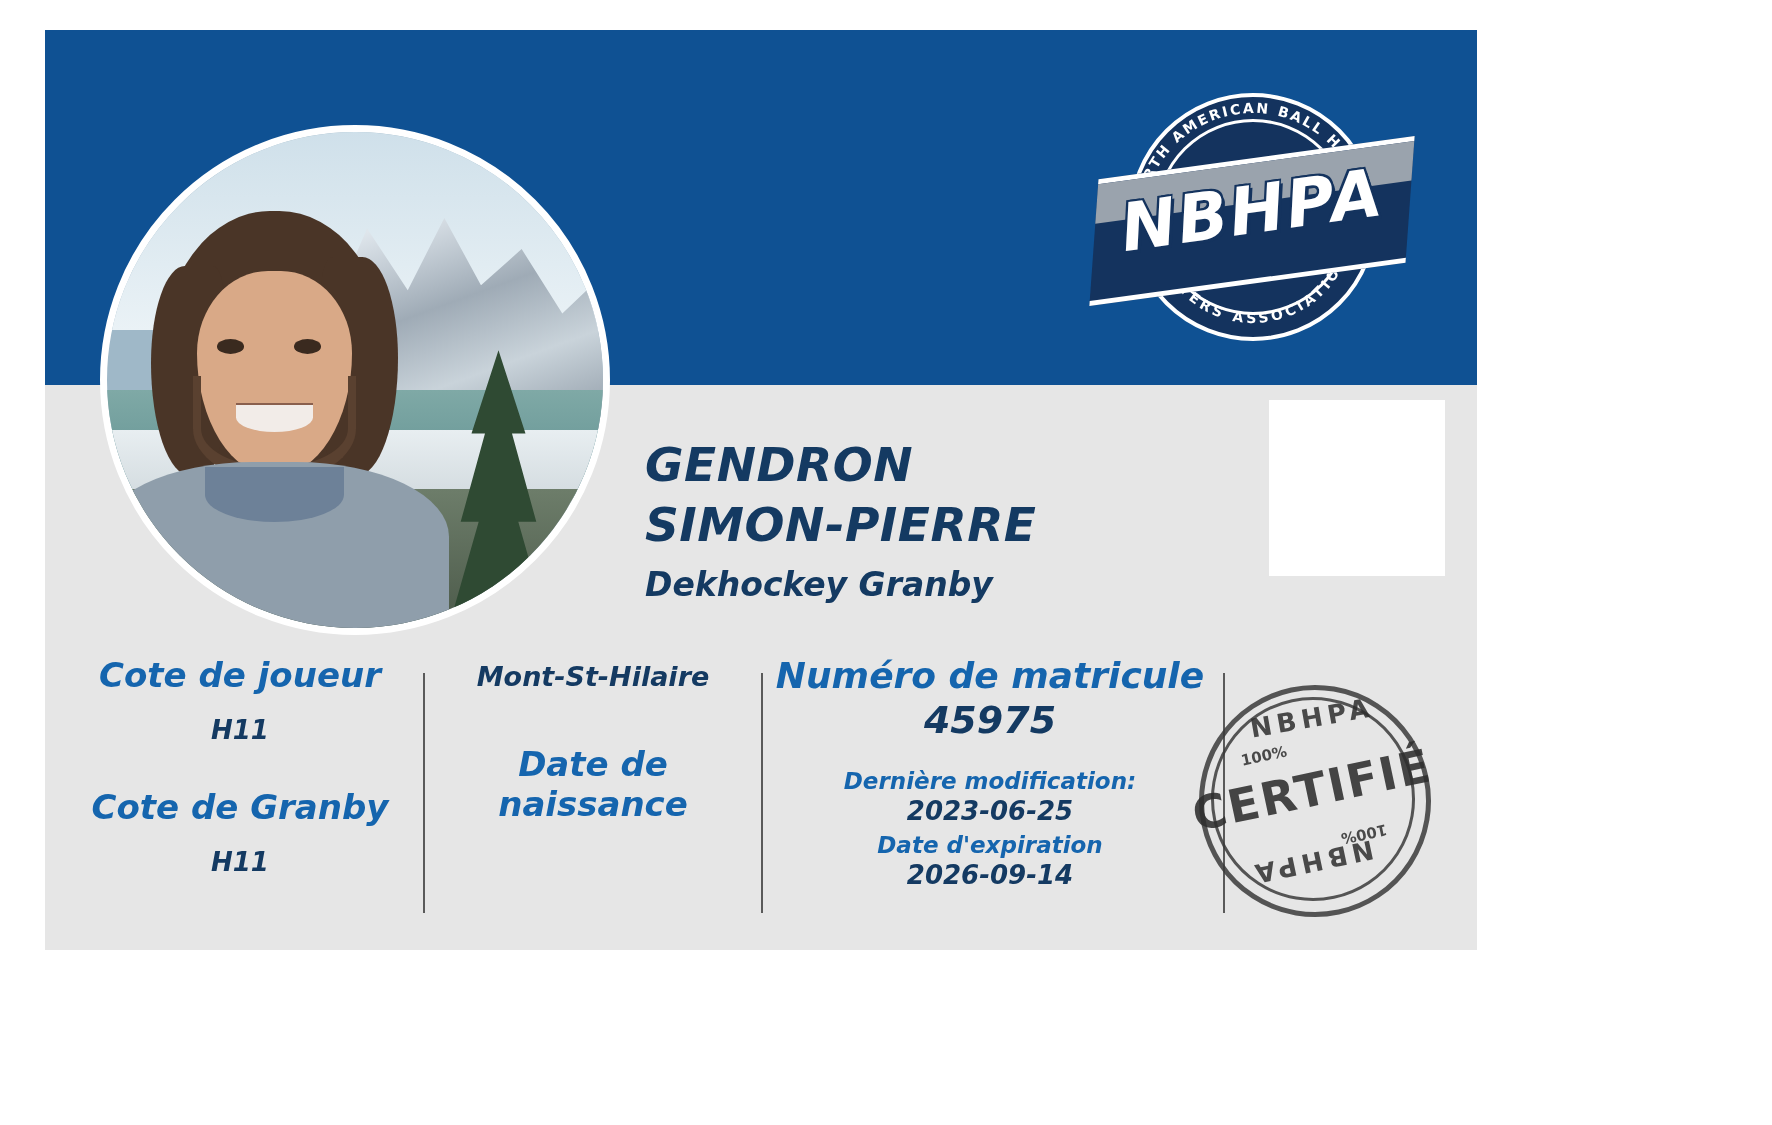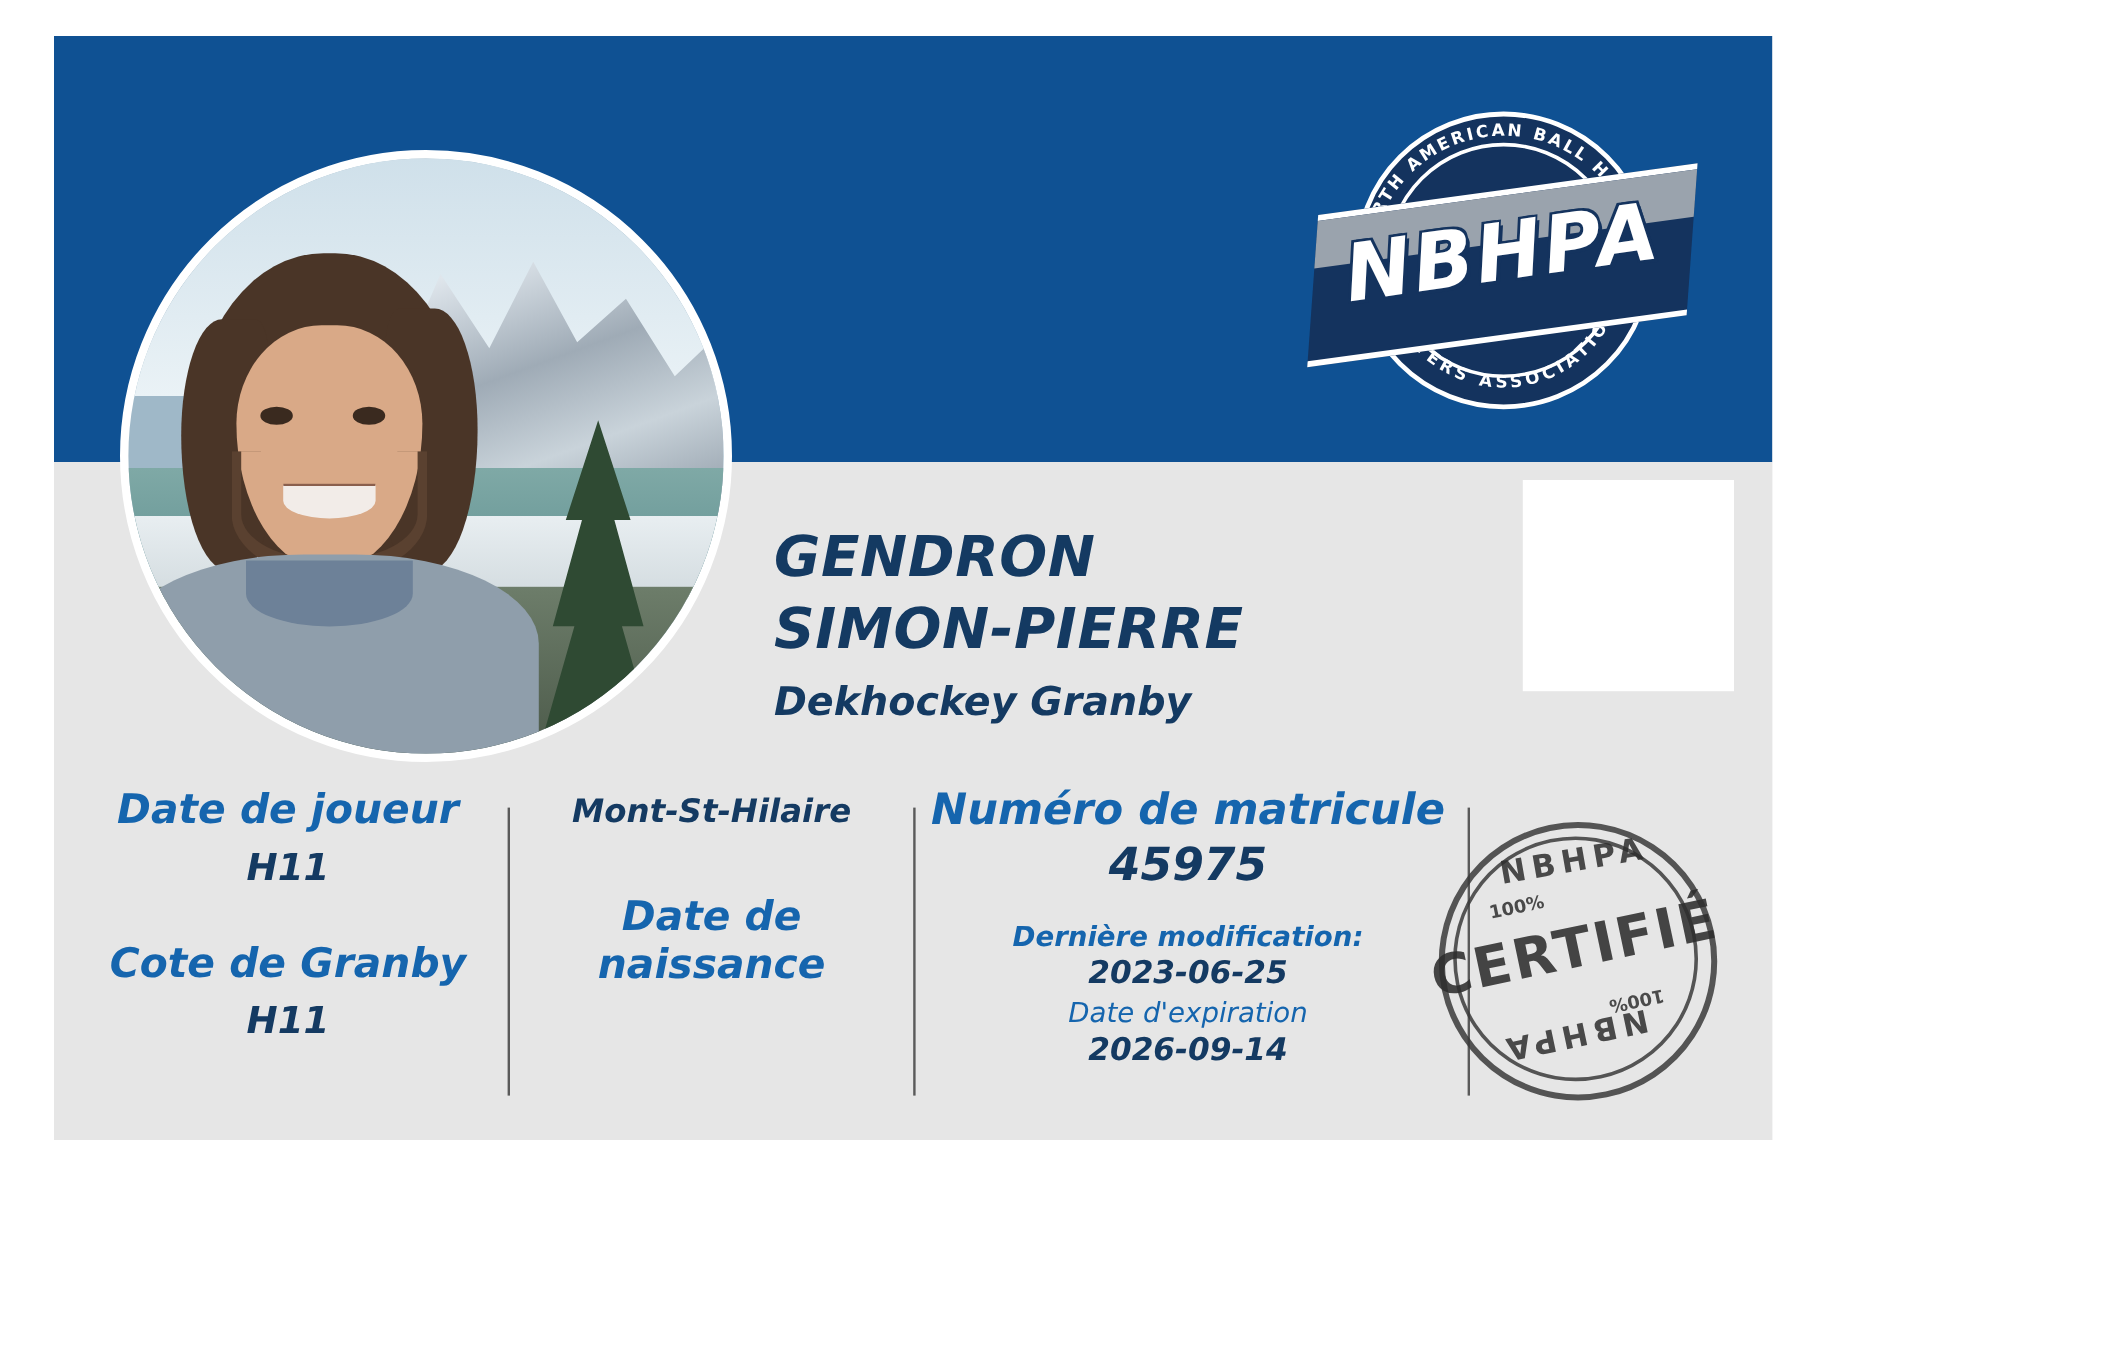--- a/index.html
+++ b/index.html
@@ -337,34 +337,34 @@
   }
   .val {
     font-family: "DejaVu Sans", sans-serif;
     font-weight: bold;
     font-style: italic;
     color: #143a62;
   }
 
   .col-rating { left: 20px; width: 350px; }
   .col-rating .lbl { font-size: 34px; }
-  .col-rating .val { font-size: 31px; margin-top: 10px; }
+  .col-rating .val { font-size: 26px; margin-top: 20px; }
   .col-rating .gap { height: 42px; }
 
   .col-res { left: 388px; width: 320px; }
   .col-res .lbl { font-size: 34px; }
   .col-res .val { font-size: 27px; margin-top: 6px; }
   .col-res .gap { height: 52px; }
 
   .col-mat { left: 730px; width: 430px; }
   .col-mat .lbl-big { font-family: "DejaVu Sans", sans-serif; font-weight: bold; font-style: italic; font-size: 36px; color: #1565ae; }
   .col-mat .num { font-family: "DejaVu Sans", sans-serif; font-weight: bold; font-style: italic; font-size: 38px; color: #143a62; margin-top: 2px; }
   .col-mat .small-lbl { font-family: "DejaVu Sans", sans-serif; font-weight: bold; font-style: italic; font-size: 23px; color: #1565ae; margin-top: 26px; }
   .col-mat .small-val { font-family: "DejaVu Sans", sans-serif; font-weight: bold; font-style: italic; font-size: 26px; color: #143a62; margin-top: 2px; }
-  .col-mat .small-lbl2 { font-family: "DejaVu Sans", sans-serif; font-weight: normal; font-style: italic; font-size: 23px; color: #1565ae; margin-top: 6px; }
+  .col-mat .small-lbl2 { font-family: "DejaVu Sans", sans-serif; font-weight: bold; font-style: italic; font-size: 23px; color: #1565ae; margin-top: 6px; }
 
   
   .stamp {
     position: absolute;
     right: 40px;
     top: 655px;
     width: 250px;
     height: 225px;
   }
   .stamp-circle {
@@ -472,21 +472,21 @@
   <div class="qr">
     <div class="qr-grid" id="qrGrid"><i></i><i></i><i></i><i></i><i></i><i></i><i></i><i style="background: rgb(255, 255, 255);"></i><i style="background: rgb(255, 255, 255);"></i><i style="background: rgb(255, 255, 255);"></i><i style="background: rgb(255, 255, 255);"></i><i></i><i style="background: rgb(255, 255, 255);"></i><i></i><i style="background: rgb(255, 255, 255);"></i><i style="background: rgb(255, 255, 255);"></i><i style="background: rgb(255, 255, 255);"></i><i style="background: rgb(255, 255, 255);"></i><i></i><i></i><i></i><i></i><i></i><i></i><i></i><i></i><i style="background: rgb(255, 255, 255);"></i><i style="background: rgb(255, 255, 255);"></i><i style="background: rgb(255, 255, 255);"></i><i style="background: rgb(255, 255, 255);"></i><i style="background: rgb(255, 255, 255);"></i><i></i><i style="background: rgb(255, 255, 255);"></i><i></i><i></i><i style="background: rgb(255, 255, 255);"></i><i></i><i></i><i style="background: rgb(255, 255, 255);"></i><i style="background: rgb(255, 255, 255);"></i><i style="background: rgb(255, 255, 255);"></i><i></i><i style="background: rgb(255, 255, 255);"></i><i></i><i style="background: rgb(255, 255, 255);"></i><i style="background: rgb(255, 255, 255);"></i><i style="background: rgb(255, 255, 255);"></i><i style="background: rgb(255, 255, 255);"></i><i style="background: rgb(255, 255, 255);"></i><i></i><i></i><i style="background: rgb(255, 255, 255);"></i><i></i><i></i><i></i><i style="background: rgb(255, 255, 255);"></i><i></i><i style="background: rgb(255, 255, 255);"></i><i style="background: rgb(255, 255, 255);"></i><i></i><i></i><i style="background: rgb(255, 255, 255);"></i><i style="background: rgb(255, 255, 255);"></i><i style="background: rgb(255, 255, 255);"></i><i></i><i style="background: rgb(255, 255, 255);"></i><i style="background: rgb(255, 255, 255);"></i><i style="background: rgb(255, 255, 255);"></i><i></i><i style="background: rgb(255, 255, 255);"></i><i></i><i></i><i></i><i style="background: rgb(255, 255, 255);"></i><i></i><i></i><i style="background: rgb(255, 255, 255);"></i><i></i><i></i><i></i><i style="background: rgb(255, 255, 255);"></i><i></i><i style="background: rgb(255, 255, 255);"></i><i></i><i></i><i style="background: rgb(255, 255, 255);"></i><i></i><i></i><i style="background: rgb(255, 255, 255);"></i><i style="background: rgb(255, 255, 255);"></i><i style="background: rgb(255, 255, 255);"></i><i style="background: rgb(255, 255, 255);"></i><i style="background: rgb(255, 255, 255);"></i><i></i><i style="background: rgb(255, 255, 255);"></i><i></i><i></i><i></i><i style="background: rgb(255, 255, 255);"></i><i></i><i></i><i style="background: rgb(255, 255, 255);"></i><i></i><i></i><i></i><i style="background: rgb(255, 255, 255);"></i><i></i><i style="background: rgb(255, 255, 255);"></i><i></i><i style="background: rgb(255, 255, 255);"></i><i style="background: rgb(255, 255, 255);"></i><i></i><i></i><i></i><i style="background: rgb(255, 255, 255);"></i><i style="background: rgb(255, 255, 255);"></i><i style="background: rgb(255, 255, 255);"></i><i style="background: rgb(255, 255, 255);"></i><i></i><i style="background: rgb(255, 255, 255);"></i><i></i><i></i><i></i><i style="background: rgb(255, 255, 255);"></i><i></i><i></i><i style="background: rgb(255, 255, 255);"></i><i style="background: rgb(255, 255, 255);"></i><i style="background: rgb(255, 255, 255);"></i><i style="background: rgb(255, 255, 255);"></i><i style="background: rgb(255, 255, 255);"></i><i></i><i style="background: rgb(255, 255, 255);"></i><i></i><i style="background: rgb(255, 255, 255);"></i><i style="background: rgb(255, 255, 255);"></i><i></i><i style="background: rgb(255, 255, 255);"></i><i></i><i></i><i style="background: rgb(255, 255, 255);"></i><i style="background: rgb(255, 255, 255);"></i><i style="background: rgb(255, 255, 255);"></i><i></i><i style="background: rgb(255, 255, 255);"></i><i style="background: rgb(255, 255, 255);"></i><i style="background: rgb(255, 255, 255);"></i><i style="background: rgb(255, 255, 255);"></i><i style="background: rgb(255, 255, 255);"></i><i></i><i></i><i></i><i></i><i></i><i></i><i></i><i></i><i style="background: rgb(255, 255, 255);"></i><i></i><i></i><i></i><i></i><i style="background: rgb(255, 255, 255);"></i><i></i><i style="background: rgb(255, 255, 255);"></i><i></i><i></i><i style="background: rgb(255, 255, 255);"></i><i></i><i></i><i></i><i></i><i></i><i></i><i></i><i style="background: rgb(255, 255, 255);"></i><i style="background: rgb(255, 255, 255);"></i><i style="background: rgb(255, 255, 255);"></i><i style="background: rgb(255, 255, 255);"></i><i style="background: rgb(255, 255, 255);"></i><i style="background: rgb(255, 255, 255);"></i><i style="background: rgb(255, 255, 255);"></i><i style="background: rgb(255, 255, 255);"></i><i></i><i style="background: rgb(255, 255, 255);"></i><i></i><i></i><i></i><i></i><i style="background: rgb(255, 255, 255);"></i><i style="background: rgb(255, 255, 255);"></i><i></i><i style="background: rgb(255, 255, 255);"></i><i style="background: rgb(255, 255, 255);"></i><i style="background: rgb(255, 255, 255);"></i><i style="background: rgb(255, 255, 255);"></i><i style="background: rgb(255, 255, 255);"></i><i style="background: rgb(255, 255, 255);"></i><i style="background: rgb(255, 255, 255);"></i><i style="background: rgb(255, 255, 255);"></i><i></i><i style="background: rgb(255, 255, 255);"></i><i></i><i style="background: rgb(255, 255, 255);"></i><i></i><i style="background: rgb(255, 255, 255);"></i><i></i><i style="background: rgb(255, 255, 255);"></i><i style="background: rgb(255, 255, 255);"></i><i style="background: rgb(255, 255, 255);"></i><i></i><i style="background: rgb(255, 255, 255);"></i><i style="background: rgb(255, 255, 255);"></i><i style="background: rgb(255, 255, 255);"></i><i style="background: rgb(255, 255, 255);"></i><i></i><i></i><i></i><i style="background: rgb(255, 255, 255);"></i><i style="background: rgb(255, 255, 255);"></i><i style="background: rgb(255, 255, 255);"></i><i style="background: rgb(255, 255, 255);"></i><i style="background: rgb(255, 255, 255);"></i><i></i><i style="background: rgb(255, 255, 255);"></i><i></i><i></i><i></i><i></i><i></i><i style="background: rgb(255, 255, 255);"></i><i></i><i></i><i></i><i></i><i style="background: rgb(255, 255, 255);"></i><i></i><i></i><i></i><i></i><i></i><i style="background: rgb(255, 255, 255);"></i><i></i><i style="background: rgb(255, 255, 255);"></i><i></i><i style="background: rgb(255, 255, 255);"></i><i></i><i style="background: rgb(255, 255, 255);"></i><i></i><i style="background: rgb(255, 255, 255);"></i><i style="background: rgb(255, 255, 255);"></i><i></i><i></i><i style="background: rgb(255, 255, 255);"></i><i style="background: rgb(255, 255, 255);"></i><i style="background: rgb(255, 255, 255);"></i><i style="background: rgb(255, 255, 255);"></i><i style="background: rgb(255, 255, 255);"></i><i></i><i style="background: rgb(255, 255, 255);"></i><i></i><i style="background: rgb(255, 255, 255);"></i><i></i><i style="background: rgb(255, 255, 255);"></i><i></i><i style="background: rgb(255, 255, 255);"></i><i></i><i style="background: rgb(255, 255, 255);"></i><i style="background: rgb(255, 255, 255);"></i><i style="background: rgb(255, 255, 255);"></i><i style="background: rgb(255, 255, 255);"></i><i></i><i style="background: rgb(255, 255, 255);"></i><i style="background: rgb(255, 255, 255);"></i><i></i><i style="background: rgb(255, 255, 255);"></i><i style="background: rgb(255, 255, 255);"></i><i></i><i style="background: rgb(255, 255, 255);"></i><i></i><i></i><i></i><i></i><i></i><i style="background: rgb(255, 255, 255);"></i><i style="background: rgb(255, 255, 255);"></i><i style="background: rgb(255, 255, 255);"></i><i style="background: rgb(255, 255, 255);"></i><i style="background: rgb(255, 255, 255);"></i><i style="background: rgb(255, 255, 255);"></i><i></i><i style="background: rgb(255, 255, 255);"></i><i style="background: rgb(255, 255, 255);"></i><i style="background: rgb(255, 255, 255);"></i><i style="background: rgb(255, 255, 255);"></i><i></i><i style="background: rgb(255, 255, 255);"></i><i></i><i style="background: rgb(255, 255, 255);"></i><i style="background: rgb(255, 255, 255);"></i><i style="background: rgb(255, 255, 255);"></i><i></i><i style="background: rgb(255, 255, 255);"></i><i></i><i style="background: rgb(255, 255, 255);"></i><i></i><i style="background: rgb(255, 255, 255);"></i><i></i><i></i><i></i><i style="background: rgb(255, 255, 255);"></i><i></i><i style="background: rgb(255, 255, 255);"></i><i style="background: rgb(255, 255, 255);"></i><i></i><i style="background: rgb(255, 255, 255);"></i><i style="background: rgb(255, 255, 255);"></i><i></i><i></i><i></i><i style="background: rgb(255, 255, 255);"></i><i style="background: rgb(255, 255, 255);"></i><i style="background: rgb(255, 255, 255);"></i><i style="background: rgb(255, 255, 255);"></i><i style="background: rgb(255, 255, 255);"></i><i></i><i style="background: rgb(255, 255, 255);"></i><i style="background: rgb(255, 255, 255);"></i><i></i><i></i><i></i><i style="background: rgb(255, 255, 255);"></i><i></i><i style="background: rgb(255, 255, 255);"></i><i></i><i style="background: rgb(255, 255, 255);"></i><i></i><i style="background: rgb(255, 255, 255);"></i><i></i><i></i><i></i><i></i><i style="background: rgb(255, 255, 255);"></i><i style="background: rgb(255, 255, 255);"></i><i style="background: rgb(255, 255, 255);"></i><i style="background: rgb(255, 255, 255);"></i><i></i><i style="background: rgb(255, 255, 255);"></i><i style="background: rgb(255, 255, 255);"></i><i></i><i></i><i></i><i style="background: rgb(255, 255, 255);"></i><i style="background: rgb(255, 255, 255);"></i><i></i><i style="background: rgb(255, 255, 255);"></i><i style="background: rgb(255, 255, 255);"></i><i></i><i></i><i style="background: rgb(255, 255, 255);"></i><i style="background: rgb(255, 255, 255);"></i><i></i><i style="background: rgb(255, 255, 255);"></i><i style="background: rgb(255, 255, 255);"></i><i></i><i style="background: rgb(255, 255, 255);"></i><i></i><i></i><i></i><i style="background: rgb(255, 255, 255);"></i><i style="background: rgb(255, 255, 255);"></i><i style="background: rgb(255, 255, 255);"></i><i style="background: rgb(255, 255, 255);"></i><i style="background: rgb(255, 255, 255);"></i><i style="background: rgb(255, 255, 255);"></i><i></i><i style="background: rgb(255, 255, 255);"></i><i></i><i style="background: rgb(255, 255, 255);"></i><i style="background: rgb(255, 255, 255);"></i><i></i><i></i><i></i><i style="background: rgb(255, 255, 255);"></i><i></i><i style="background: rgb(255, 255, 255);"></i><i></i><i></i><i style="background: rgb(255, 255, 255);"></i><i style="background: rgb(255, 255, 255);"></i><i></i><i style="background: rgb(255, 255, 255);"></i><i></i><i></i><i></i><i></i><i style="background: rgb(255, 255, 255);"></i><i style="background: rgb(255, 255, 255);"></i><i style="background: rgb(255, 255, 255);"></i><i></i><i style="background: rgb(255, 255, 255);"></i><i></i><i style="background: rgb(255, 255, 255);"></i><i></i><i></i><i></i><i style="background: rgb(255, 255, 255);"></i><i></i><i style="background: rgb(255, 255, 255);"></i><i style="background: rgb(255, 255, 255);"></i><i></i><i></i><i></i><i></i><i style="background: rgb(255, 255, 255);"></i><i style="background: rgb(255, 255, 255);"></i><i></i><i style="background: rgb(255, 255, 255);"></i><i></i><i style="background: rgb(255, 255, 255);"></i><i></i><i></i><i></i><i style="background: rgb(255, 255, 255);"></i><i style="background: rgb(255, 255, 255);"></i><i style="background: rgb(255, 255, 255);"></i><i style="background: rgb(255, 255, 255);"></i><i style="background: rgb(255, 255, 255);"></i><i style="background: rgb(255, 255, 255);"></i><i style="background: rgb(255, 255, 255);"></i><i style="background: rgb(255, 255, 255);"></i><i style="background: rgb(255, 255, 255);"></i><i style="background: rgb(255, 255, 255);"></i><i></i><i></i><i></i><i style="background: rgb(255, 255, 255);"></i><i style="background: rgb(255, 255, 255);"></i><i></i><i style="background: rgb(255, 255, 255);"></i><i style="background: rgb(255, 255, 255);"></i><i></i><i></i><i style="background: rgb(255, 255, 255);"></i><i style="background: rgb(255, 255, 255);"></i><i style="background: rgb(255, 255, 255);"></i><i></i><i></i><i></i><i></i><i></i><i></i><i></i><i></i><i></i><i></i><i></i><i style="background: rgb(255, 255, 255);"></i><i></i><i style="background: rgb(255, 255, 255);"></i><i></i><i style="background: rgb(255, 255, 255);"></i><i style="background: rgb(255, 255, 255);"></i><i style="background: rgb(255, 255, 255);"></i><i></i><i style="background: rgb(255, 255, 255);"></i><i style="background: rgb(255, 255, 255);"></i><i style="background: rgb(255, 255, 255);"></i><i></i><i></i><i style="background: rgb(255, 255, 255);"></i><i></i><i></i><i></i><i></i><i></i><i style="background: rgb(255, 255, 255);"></i><i style="background: rgb(255, 255, 255);"></i><i style="background: rgb(255, 255, 255);"></i><i style="background: rgb(255, 255, 255);"></i><i style="background: rgb(255, 255, 255);"></i><i></i><i style="background: rgb(255, 255, 255);"></i><i></i><i></i><i></i><i style="background: rgb(255, 255, 255);"></i><i style="background: rgb(255, 255, 255);"></i><i style="background: rgb(255, 255, 255);"></i><i></i><i></i><i style="background: rgb(255, 255, 255);"></i><i></i><i style="background: rgb(255, 255, 255);"></i><i style="background: rgb(255, 255, 255);"></i><i style="background: rgb(255, 255, 255);"></i><i style="background: rgb(255, 255, 255);"></i><i></i><i></i><i></i><i></i><i style="background: rgb(255, 255, 255);"></i><i></i><i></i><i></i><i style="background: rgb(255, 255, 255);"></i><i></i><i style="background: rgb(255, 255, 255);"></i><i></i><i></i><i style="background: rgb(255, 255, 255);"></i><i style="background: rgb(255, 255, 255);"></i><i></i><i style="background: rgb(255, 255, 255);"></i><i></i><i></i><i style="background: rgb(255, 255, 255);"></i><i></i><i style="background: rgb(255, 255, 255);"></i><i style="background: rgb(255, 255, 255);"></i><i style="background: rgb(255, 255, 255);"></i><i style="background: rgb(255, 255, 255);"></i><i></i><i></i><i></i><i></i><i style="background: rgb(255, 255, 255);"></i><i></i><i></i><i></i><i style="background: rgb(255, 255, 255);"></i><i></i><i style="background: rgb(255, 255, 255);"></i><i style="background: rgb(255, 255, 255);"></i><i></i><i></i><i style="background: rgb(255, 255, 255);"></i><i style="background: rgb(255, 255, 255);"></i><i></i><i></i><i style="background: rgb(255, 255, 255);"></i><i style="background: rgb(255, 255, 255);"></i><i></i><i></i><i style="background: rgb(255, 255, 255);"></i><i style="background: rgb(255, 255, 255);"></i><i></i><i></i><i style="background: rgb(255, 255, 255);"></i><i></i><i></i><i style="background: rgb(255, 255, 255);"></i><i></i><i></i><i></i><i style="background: rgb(255, 255, 255);"></i><i></i><i style="background: rgb(255, 255, 255);"></i><i style="background: rgb(255, 255, 255);"></i><i style="background: rgb(255, 255, 255);"></i><i style="background: rgb(255, 255, 255);"></i><i></i><i></i><i style="background: rgb(255, 255, 255);"></i><i></i><i></i><i></i><i></i><i></i><i></i><i></i><i style="background: rgb(255, 255, 255);"></i><i></i><i></i><i></i><i></i><i style="background: rgb(255, 255, 255);"></i><i style="background: rgb(255, 255, 255);"></i><i style="background: rgb(255, 255, 255);"></i><i style="background: rgb(255, 255, 255);"></i><i style="background: rgb(255, 255, 255);"></i><i></i><i style="background: rgb(255, 255, 255);"></i><i style="background: rgb(255, 255, 255);"></i><i style="background: rgb(255, 255, 255);"></i><i></i><i style="background: rgb(255, 255, 255);"></i><i></i><i></i><i style="background: rgb(255, 255, 255);"></i><i></i><i style="background: rgb(255, 255, 255);"></i><i style="background: rgb(255, 255, 255);"></i><i></i><i></i><i style="background: rgb(255, 255, 255);"></i><i style="background: rgb(255, 255, 255);"></i><i></i><i style="background: rgb(255, 255, 255);"></i><i style="background: rgb(255, 255, 255);"></i><i></i><i></i><i></i><i></i><i></i><i></i><i></i><i style="background: rgb(255, 255, 255);"></i><i></i><i></i><i style="background: rgb(255, 255, 255);"></i><i style="background: rgb(255, 255, 255);"></i><i></i><i></i><i style="background: rgb(255, 255, 255);"></i><i></i><i></i><i style="background: rgb(255, 255, 255);"></i><i></i><i style="background: rgb(255, 255, 255);"></i><i></i><i style="background: rgb(255, 255, 255);"></i><i style="background: rgb(255, 255, 255);"></i><i style="background: rgb(255, 255, 255);"></i><i></i></div>
   </div>
 
   <div class="info">
     <div class="divider" style="left:378px"></div>
     <div class="divider" style="left:716px"></div>
     <div class="divider" style="left:1178px"></div>
 
     <div class="col col-rating">
-      <div class="lbl">Date de joueur</div>
+      <div class="lbl">Cote de joueur</div>
       <div class="val">H11</div>
       <div class="gap"></div>
       <div class="lbl">Cote de Granby</div>
       <div class="val">H11</div>
     </div>
 
     <div class="col col-res">
       <div class="val">Mont-St-Hilaire</div>
       <div class="gap"></div>
       <div class="lbl">Date de naissance</div>

